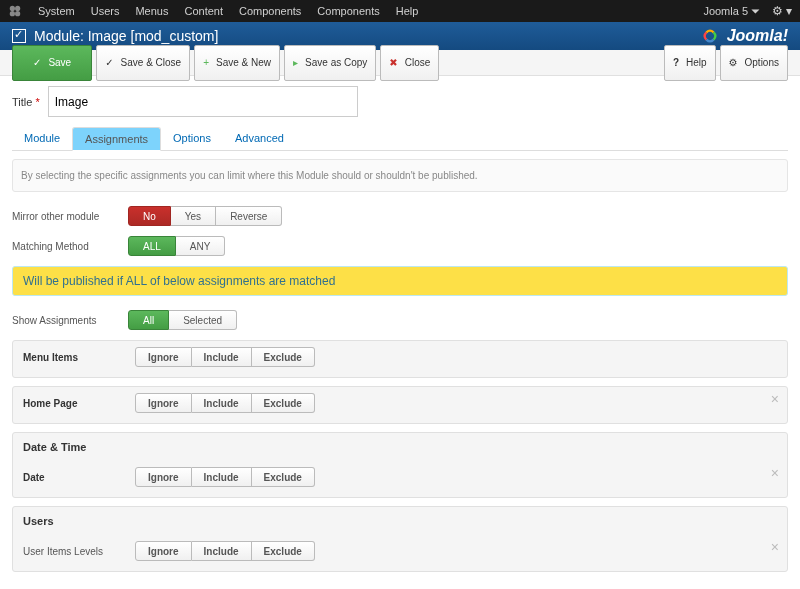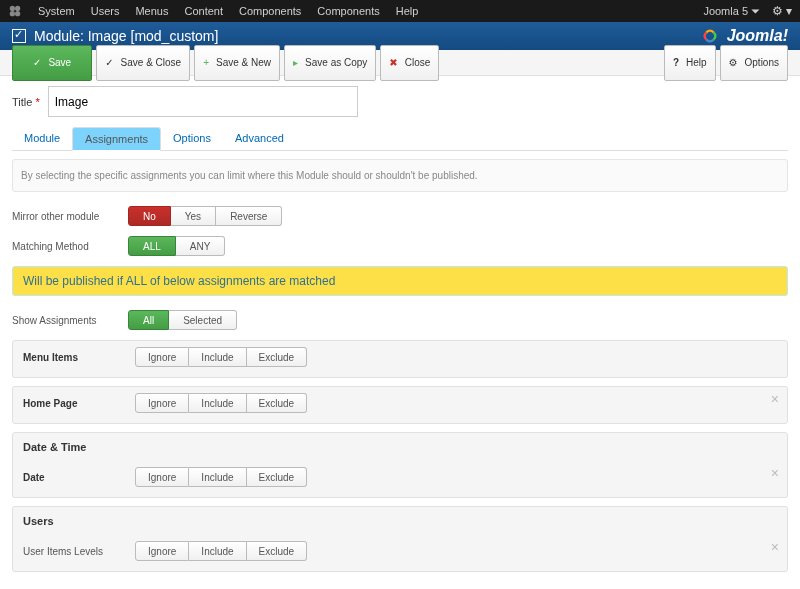--- a/index.html
+++ b/index.html
@@ -43,21 +43,21 @@
 .btn-group .seg + .seg { border-left:none; }
 .seg.red { background:linear-gradient(#c9302c,#ac2925); border-color:#a02622; color:#fff; }
 .seg.green { background:linear-gradient(#5cb85c,#449d44); border-color:#398439; color:#fff; }
 .blue-note { background:#fde047; border:1px solid #bce8f1; border-radius:3px; padding:7px 10px; font-size:12px; color:#31708f; margin-bottom:14px; }
 .panel { border:1px solid #e0e0e0; border-radius:3px; margin-bottom:8px; background:#f5f5f5; }
 .panel-head { padding:8px 10px; font-size:11px; font-weight:bold; color:#333; display:flex; justify-content:space-between; align-items:center; }
 .panel-body { padding:6px 10px 10px; display:flex; align-items:center; position:relative; }
 .panel-body .field-label { width:112px; }
 .panel-close { color:#bbb; font-size:14px; cursor:pointer; position:absolute; right:8px; top:4px; }
 .tri { display:flex; }
-.tri .seg { padding:3px 12px; }
+.tri .seg { padding:3px 12px;font-weight:bold; }
 </style>
 </head>
 <body>
 
 <div class="topbar">
   <div class="topbar-left">
     <span class="joomla-mini">
       <svg viewBox="0 0 16 16">
           <g fill="#888">
             <circle cx="5" cy="5" r="3"></circle>

